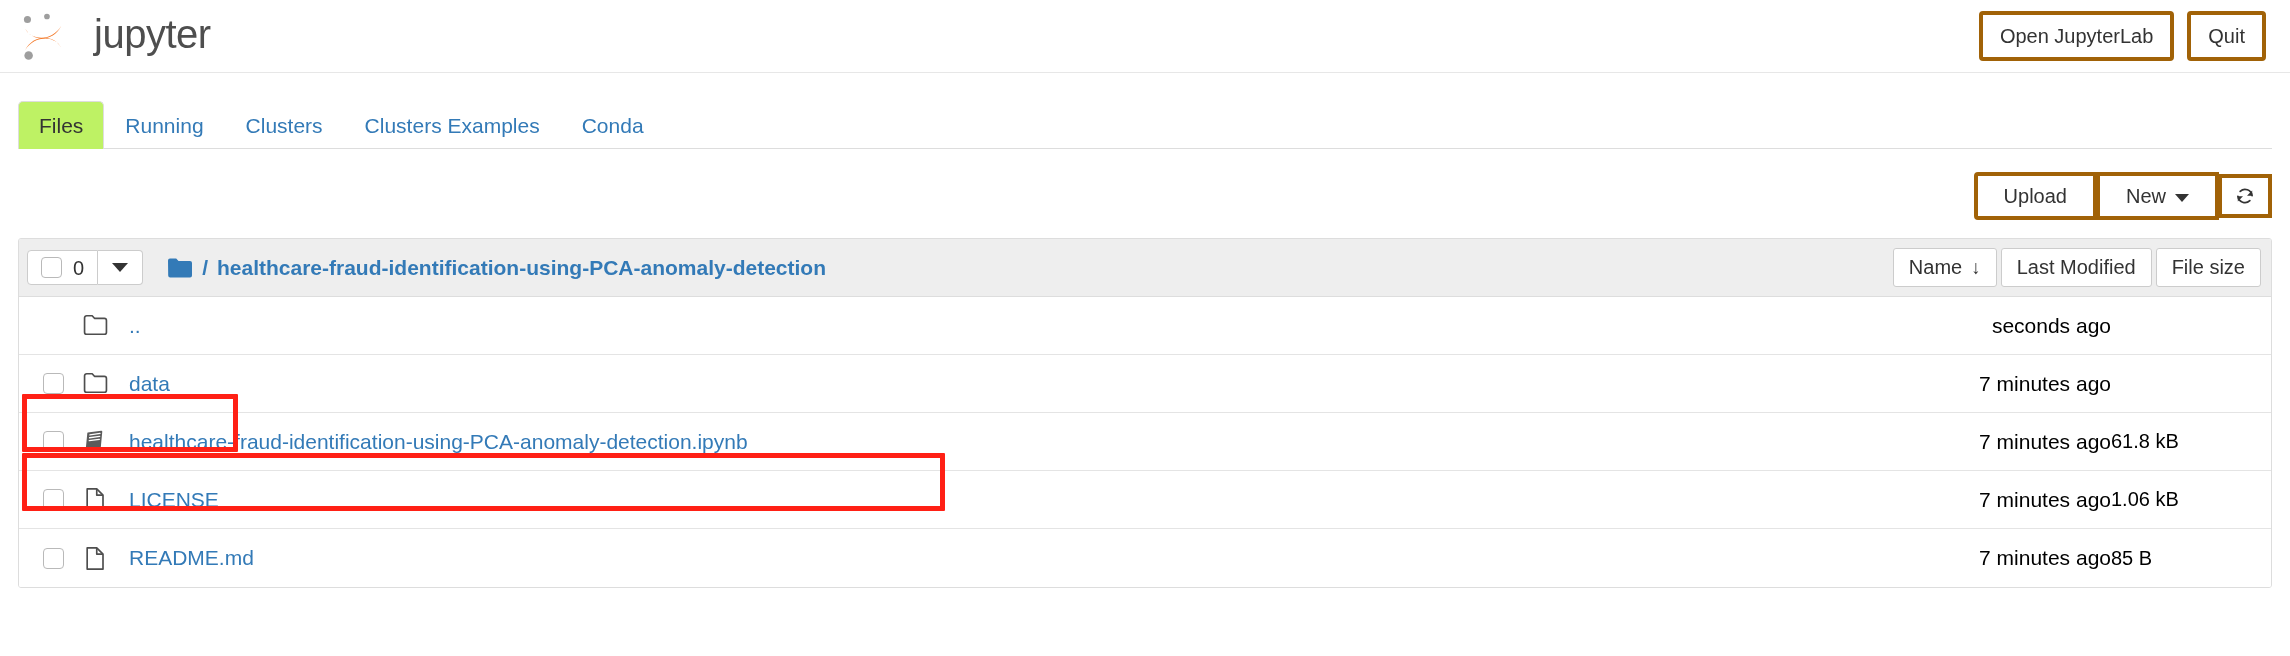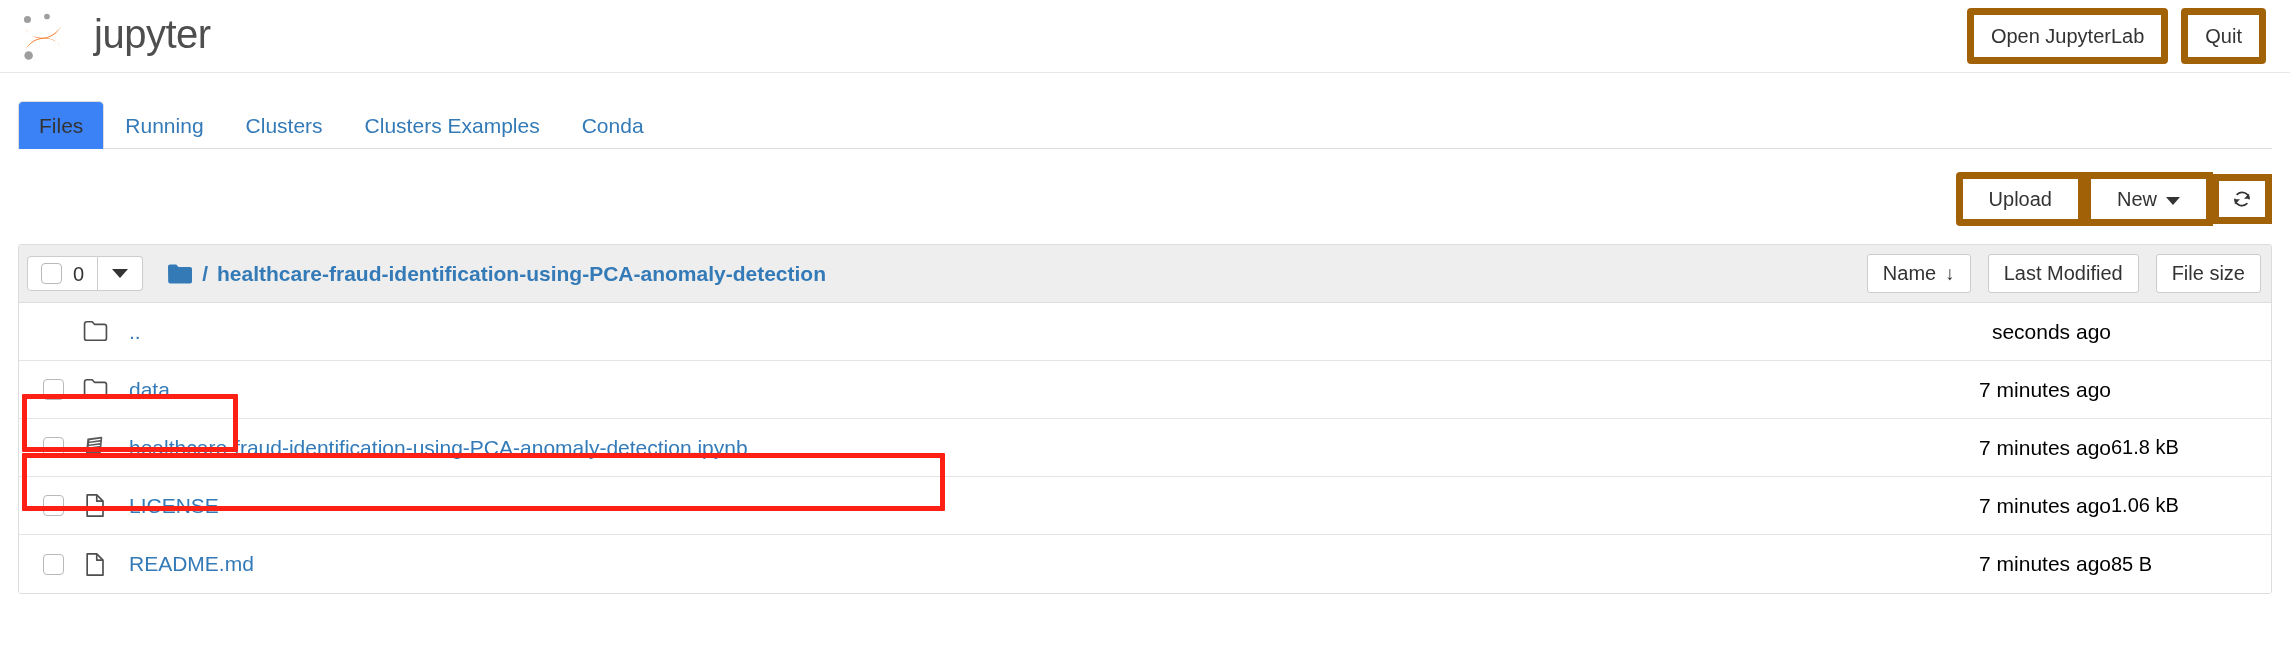--- a/index.html
+++ b/index.html
@@ -32,21 +32,21 @@
     padding-bottom: 4px;
   }
   .header-actions {
     margin-left: auto;
     display: flex;
     align-items: center;
     gap: 13px;
   }
   .btn {
     background: #ffffff;
-    border: 7px solid #a16207;
+    border: 4px solid #a16207;
     border-radius: 4px;
     color: #333333;
     font-size: 20px;
     font-family: "Liberation Sans", sans-serif;
     padding: 9px 17px;
     line-height: 1.2;
     cursor: pointer;
     white-space: nowrap;
   }
 
@@ -67,21 +67,21 @@
     cursor: pointer;
     line-height: 1.2;
     border: 1px solid transparent;
     border-bottom: none;
     margin-bottom: -1px;
     border-radius: 5px 5px 0 0;
     white-space: nowrap;
   }
   .tab.active {
     color: #333333;
-    background: #3b82f6;
+    background: #bef264;
     border-color: #dddddd;
     border-bottom-color: #ffffff;
     cursor: default;
     text-align: right;
   }
 
   
   .action-row {
     display: flex;
     align-items: center;
@@ -174,21 +174,21 @@
     color: #337ab7;
     font-size: 21px;
     font-weight: bold;
     cursor: pointer;
     white-space: nowrap;
   }
   .sort-group {
     margin-left: auto;
     display: flex;
     align-items: center;
-    gap: 17px;
+    gap: 4px;
   }
   .sort-btn {
     background: #ffffff;
     border: 1px solid #cccccc;
     border-radius: 3px;
     font-size: 20px;
     color: #333333;
     padding: 7px 15px;
     cursor: pointer;
     white-space: nowrap;

